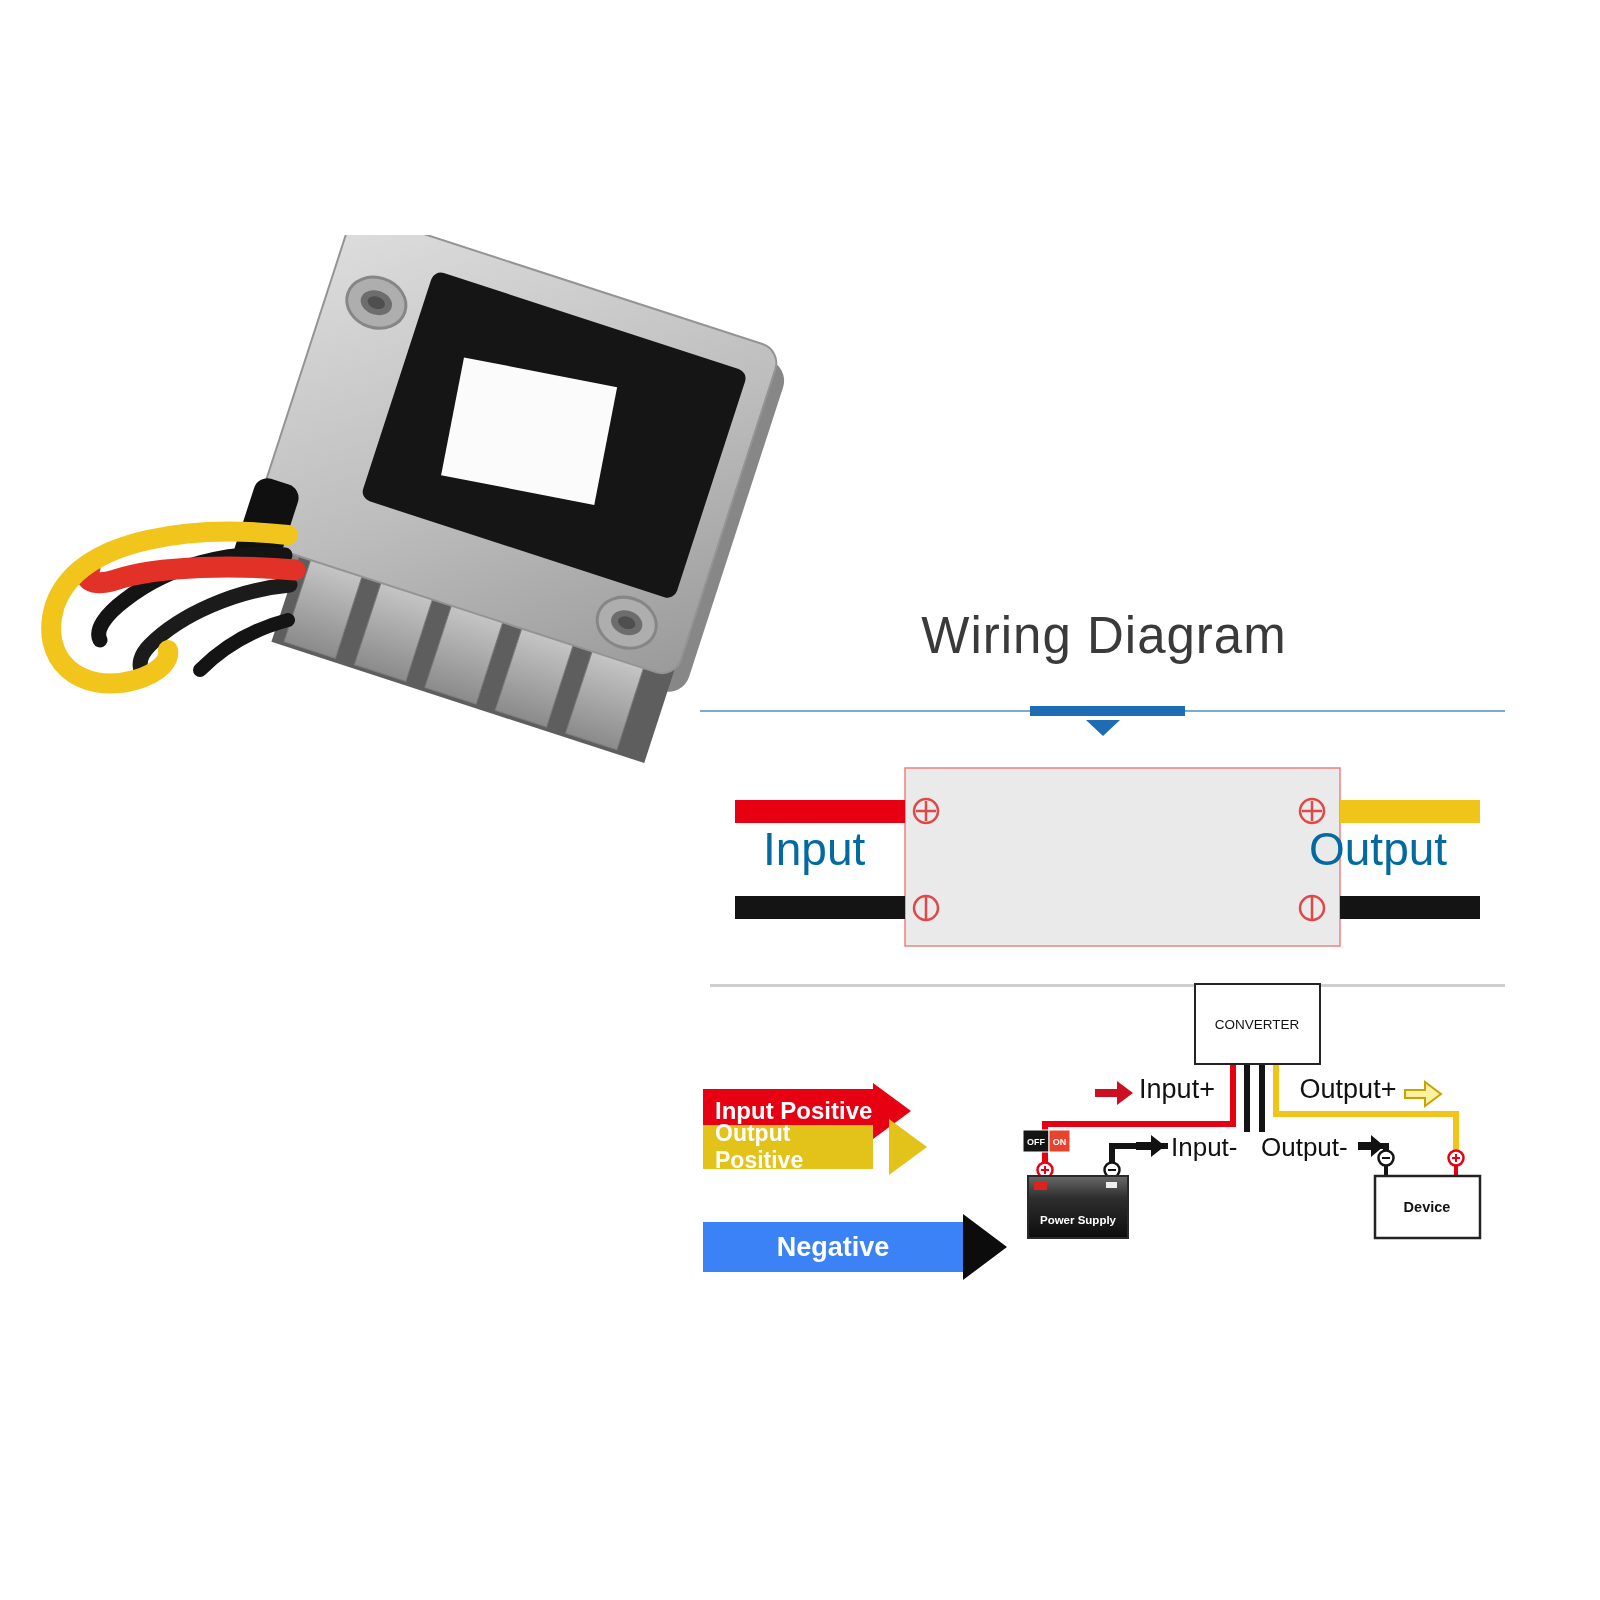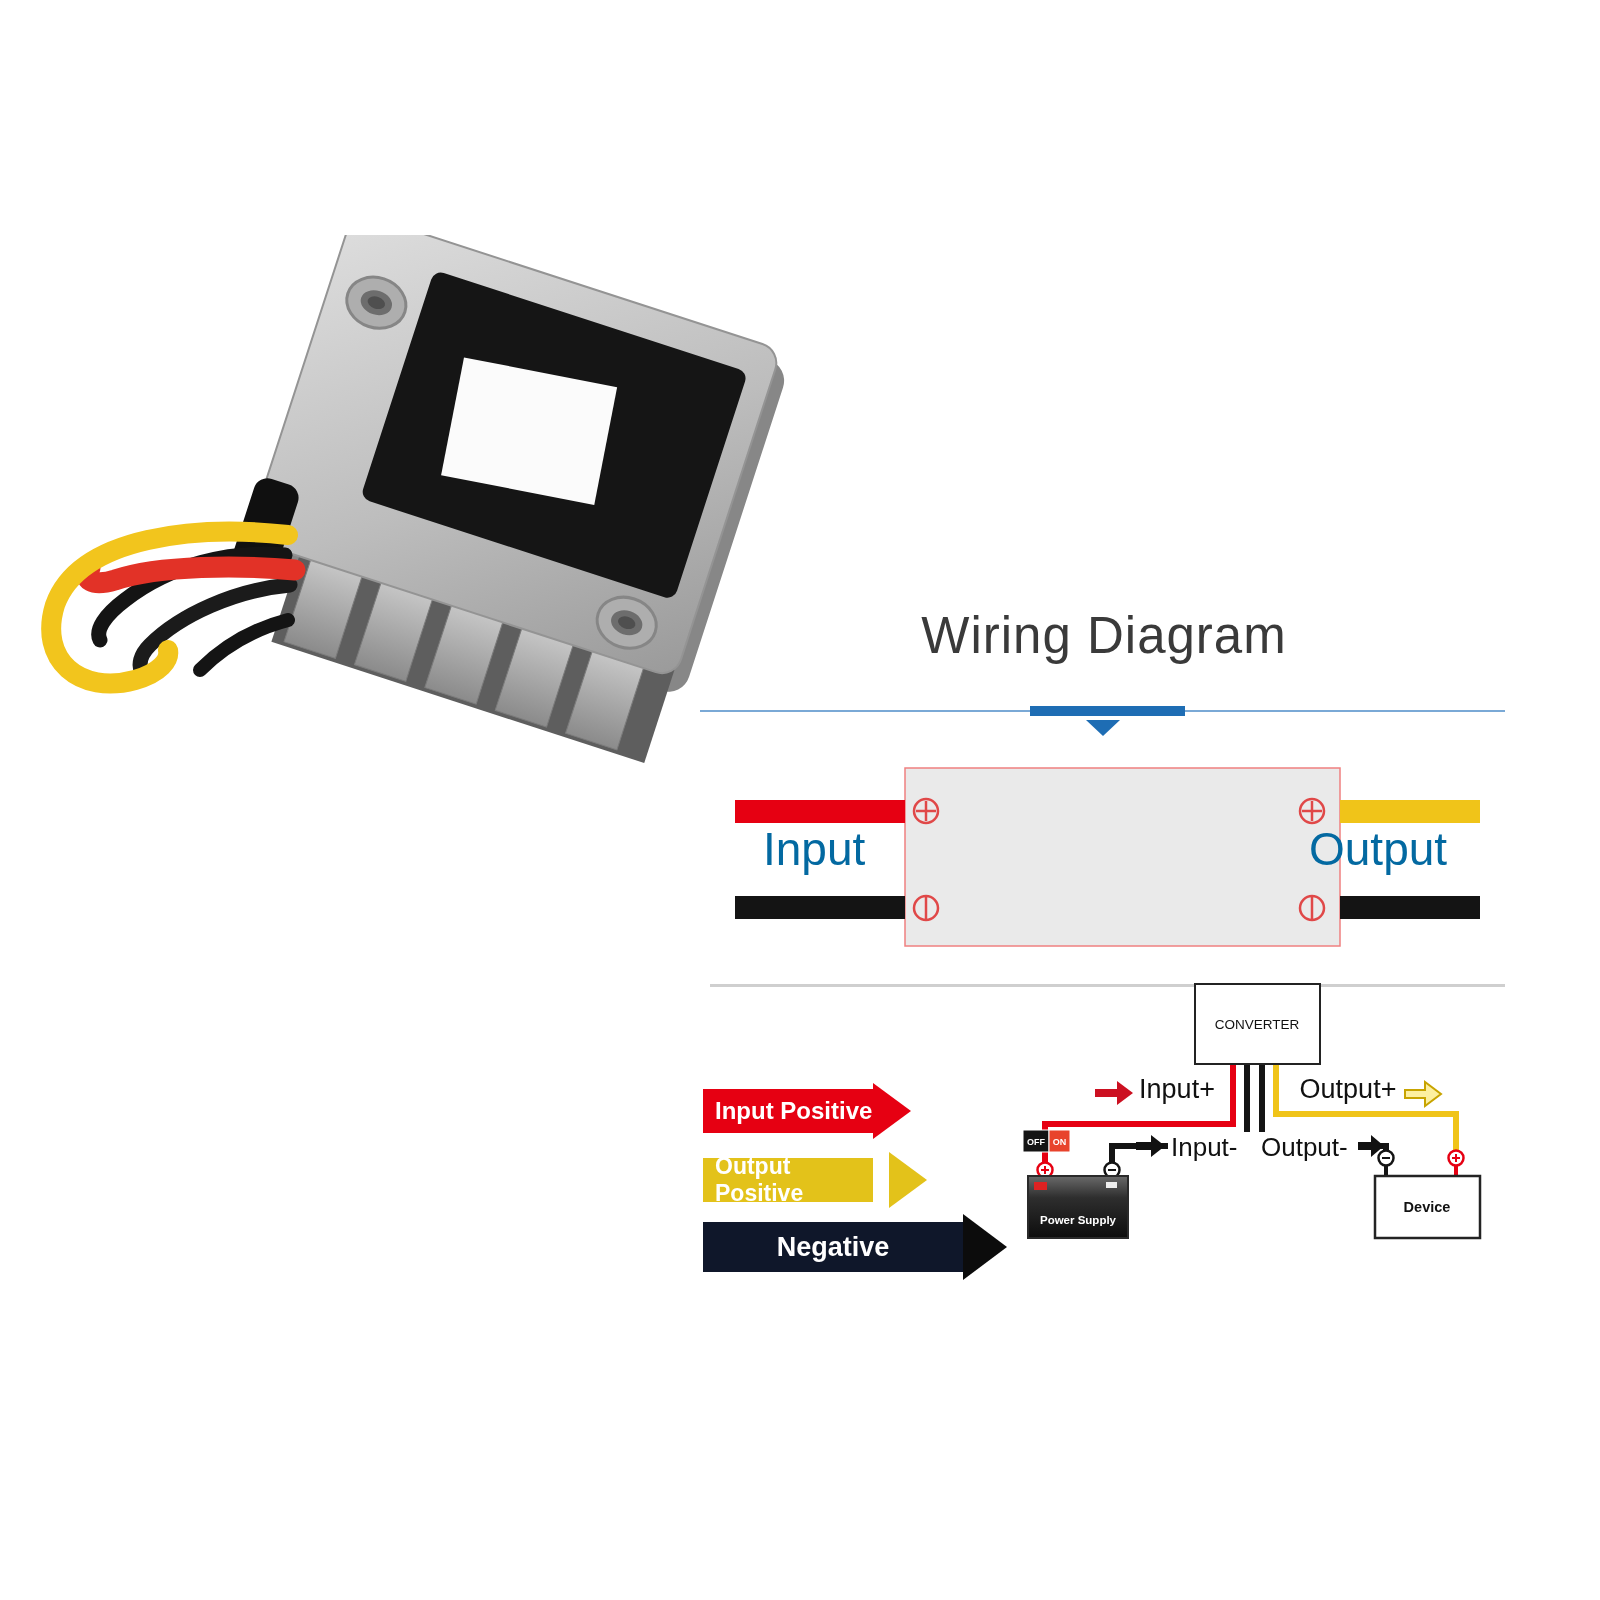--- a/index.html
+++ b/index.html
@@ -145,29 +145,29 @@
 
   <div class="gray-rule"></div>
 
   <div class="legend-arrow" style="left:678px;top:1083px;">
     <div class="legend-body" style="background:#e60012;width:170px;">
       <span>Input Positive</span>
     </div>
     <div class="legend-head" style="border-left-color:#e60012;"></div>
   </div>
 
-  <div class="legend-arrow" style="left:678px;top:1152px;gap:16px;">
+  <div class="legend-arrow" style="left:678px;top:1119px;gap:16px;">
     <div class="legend-body" style="background:#e3c21a;width:170px;font-size:23px;">
       <span>Output Positive</span>
     </div>
     <div class="legend-head" style="border-left-color:#e3c21a;"></div>
   </div>
 
   <div class="legend-arrow big" style="left:678px;top:1214px;">
-    <div class="legend-body" style="background:#0f172a;width:260px;">
+    <div class="legend-body" style="background:#3b82f6;width:260px;">
       <span>Negative</span>
     </div>
     <div class="legend-head"></div>
   </div>
 
   <div class="abs" style="left:1000px;top:974px;width:520px;height:290px;">
     <svg width="520" height="290" viewBox="0 0 520 290">
       <defs>
         <linearGradient id="psGrad" x1="0" y1="0" x2="0" y2="1">
           <stop offset="0" stop-color="#6a6a6a"></stop>

